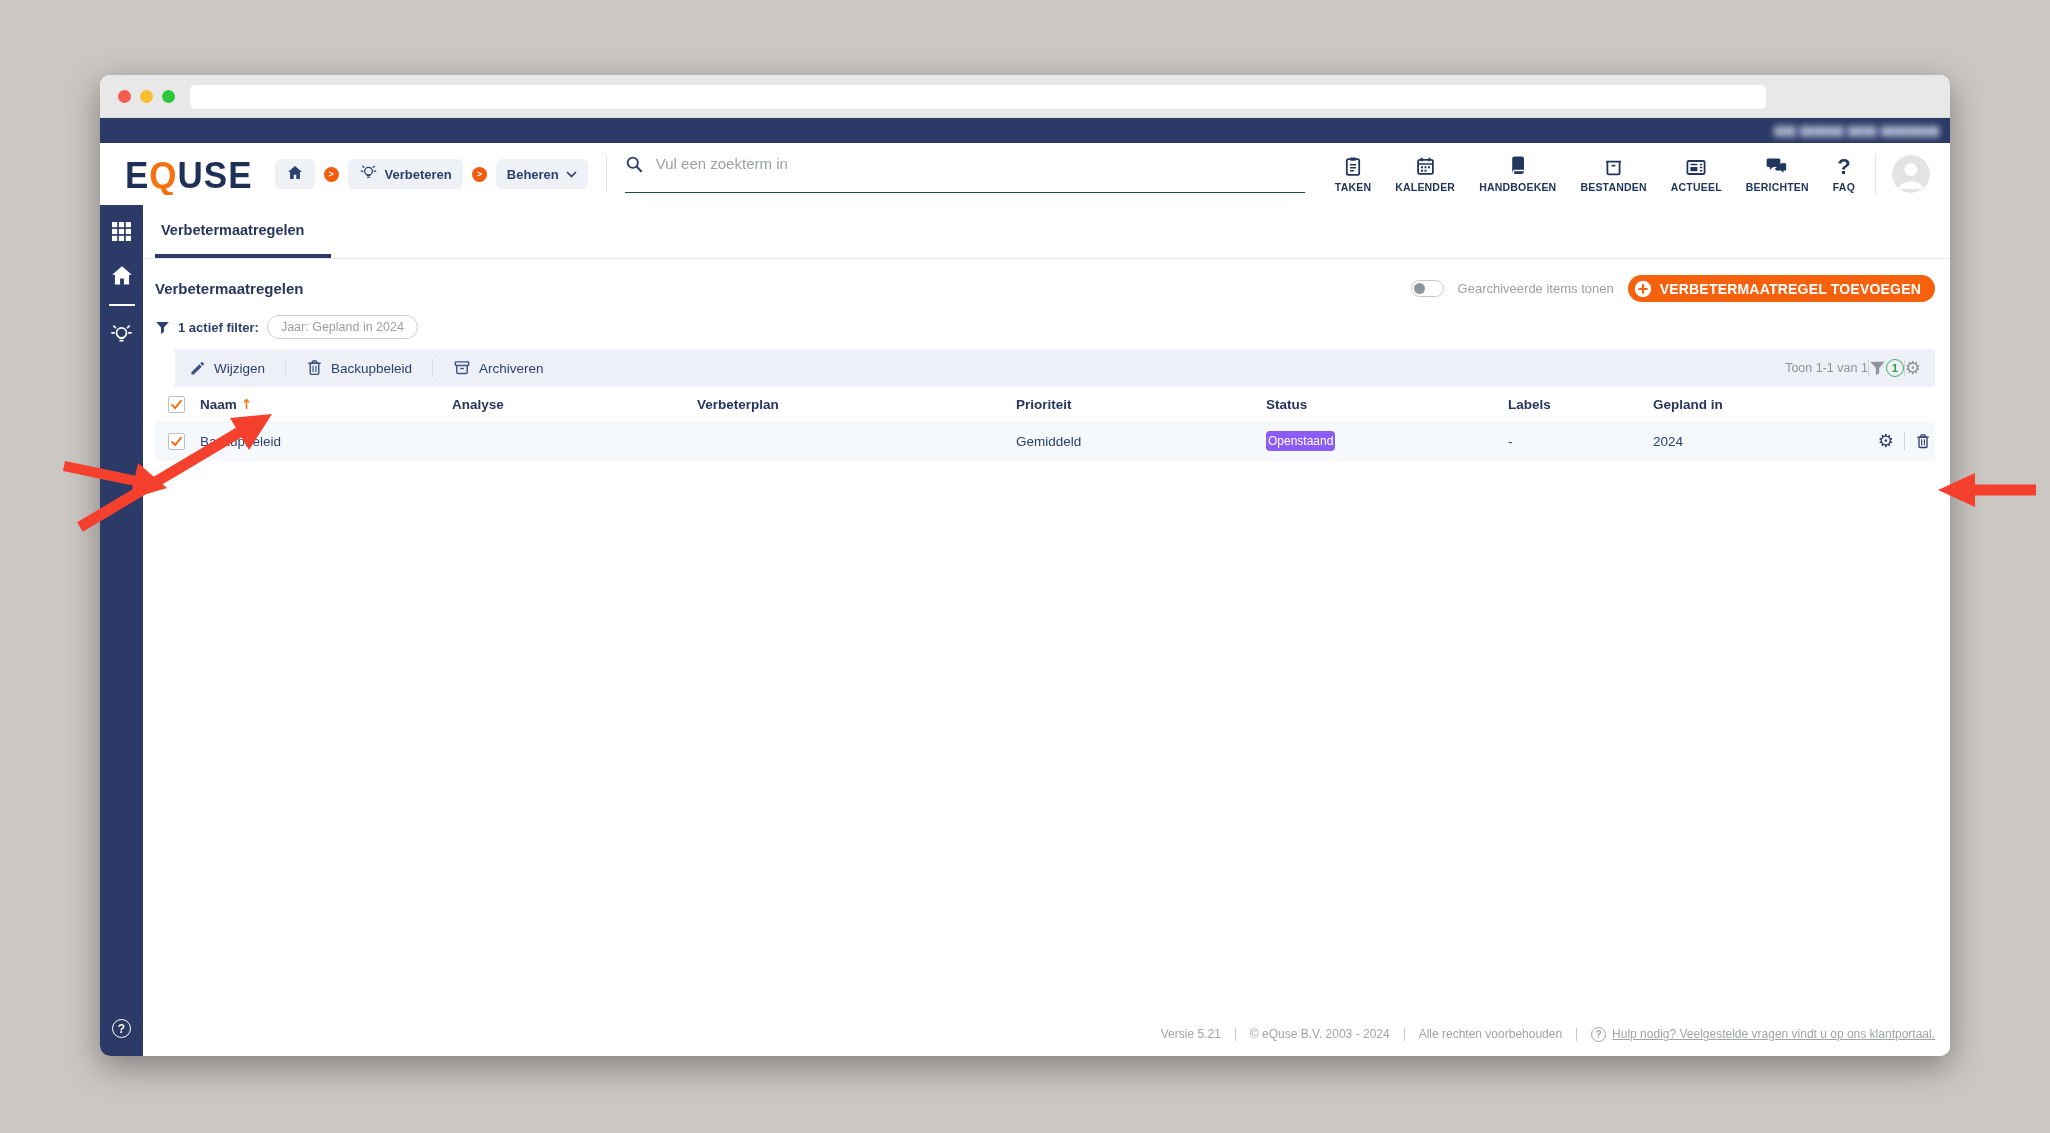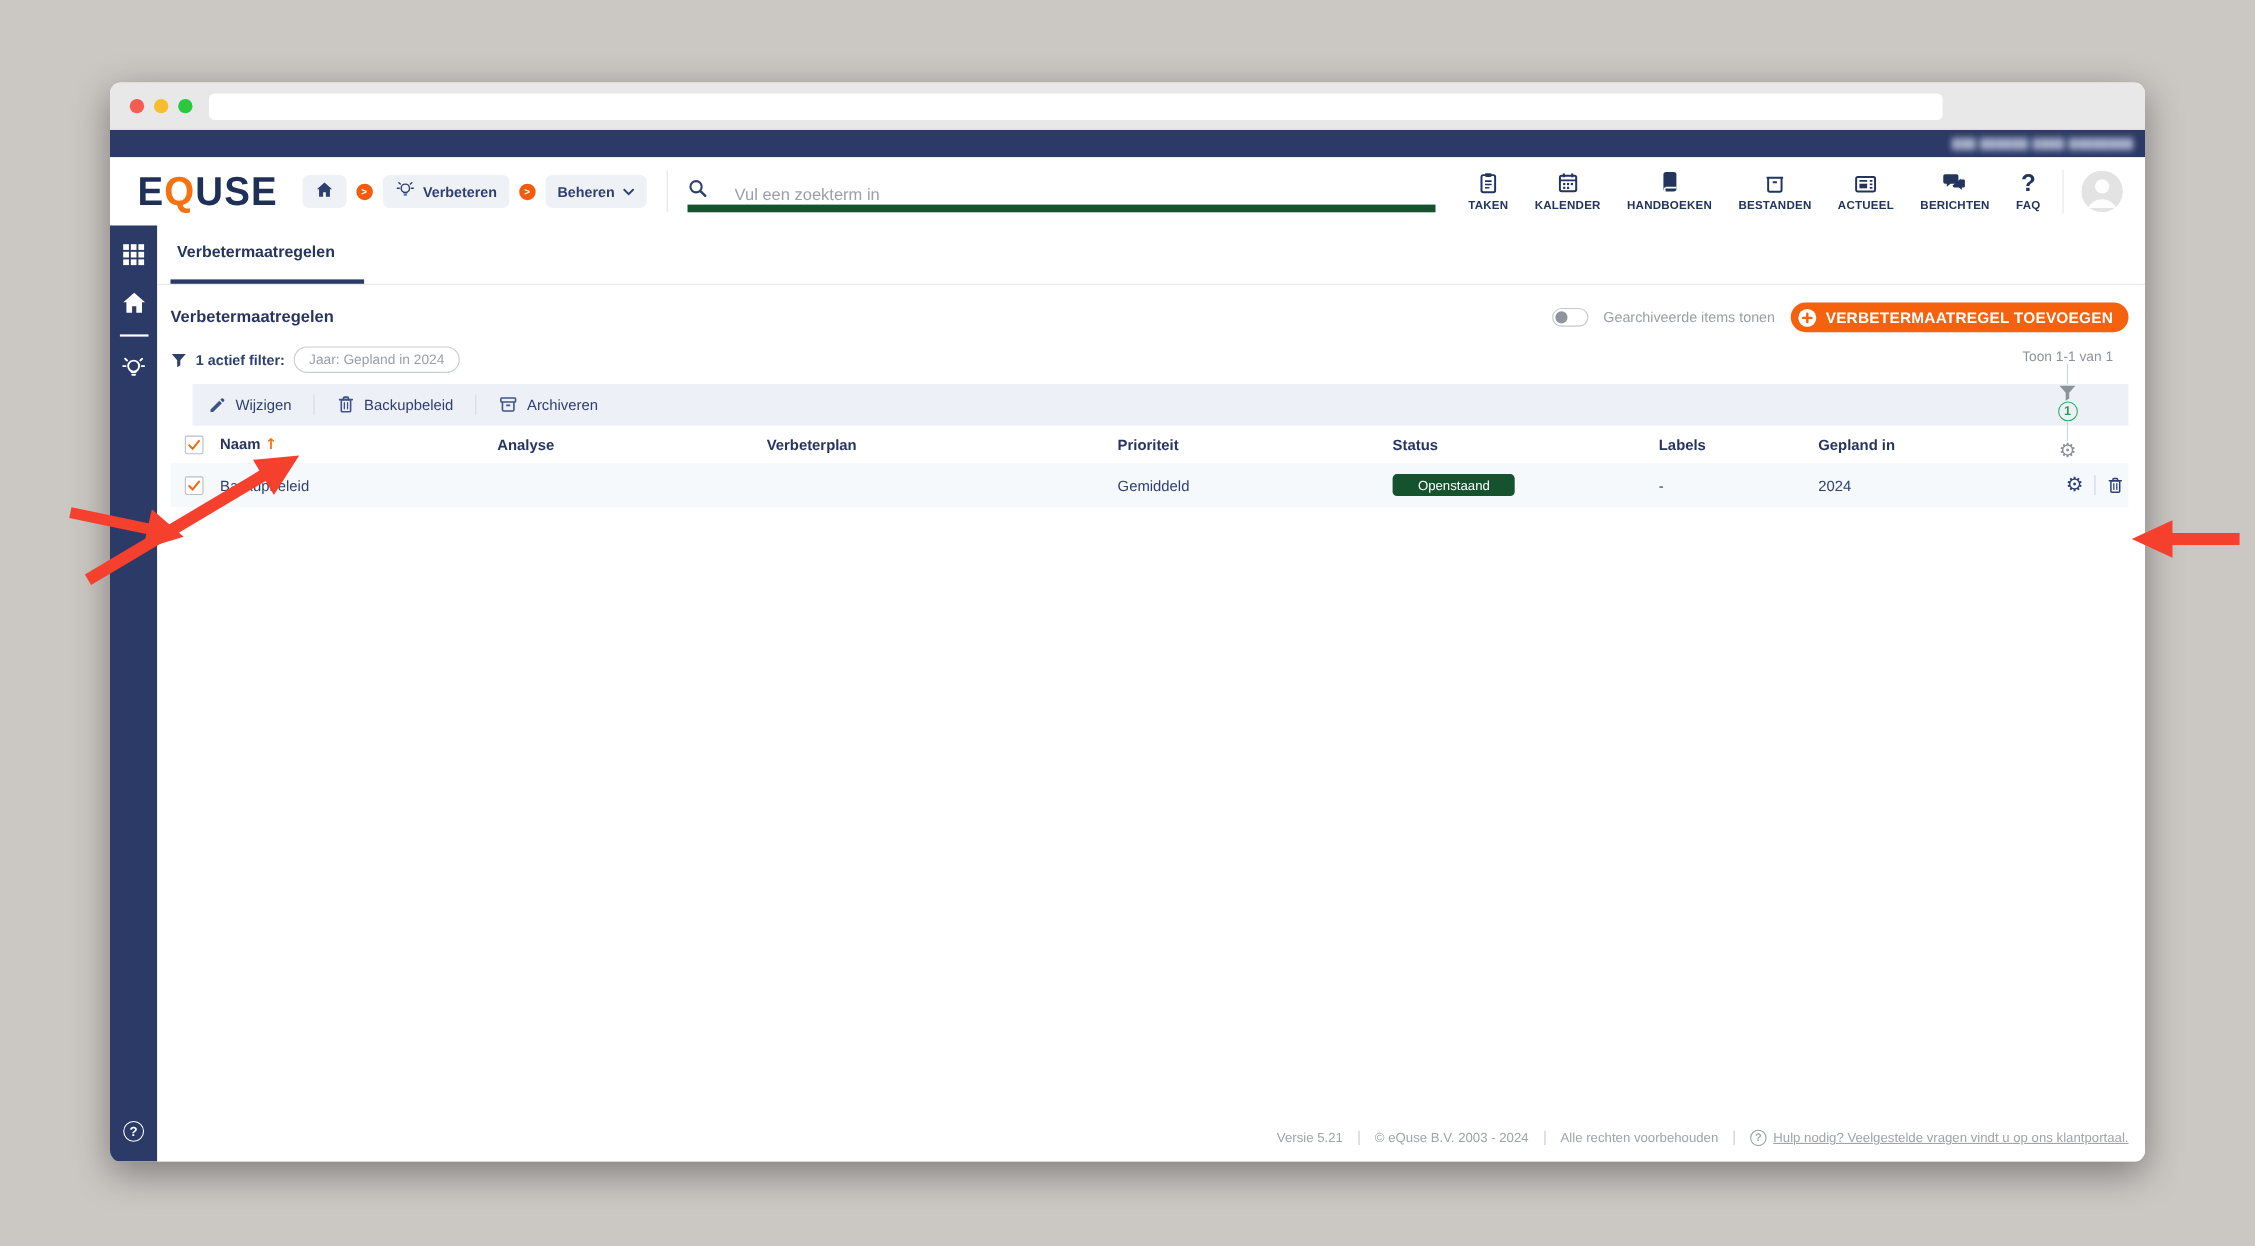--- a/index.html
+++ b/index.html
@@ -21,21 +21,21 @@
 
   
   .appheader { height:62px; background:#fff; flex:none; display:flex; align-items:center; padding-left:25px; }
   .logo { font-size:35px; font-weight:800; letter-spacing:1px; color:#1e2f58; line-height:1; transform:scaleY(1.05); }
   .logo .accent { color:#f5720e; }
   .crumbs { display:flex; align-items:center; gap:9px; margin-left:22px; }
   .chip { background:#eef2f7; border-radius:6px; height:30px; display:flex; align-items:center; gap:7px; padding:0 11px; color:#2e4070; font-size:13px; font-weight:700; cursor:pointer; }
   .chipdot { width:15px; height:15px; border-radius:50%; background:#f25c0c; color:#fff; font-size:9px; font-weight:700; display:flex; align-items:center; justify-content:center; line-height:1; }
   .searchwrap { flex:1; display:flex; align-items:center; gap:12px; margin-left:18px; margin-right:30px;
     border-left:1px solid #e3e3e3; padding-left:18px; height:38px; }
-  .searchinner { flex:1; display:flex; align-items:flex-end; gap:24px; border-bottom:7px solid #14532d; height:100%; }
+  .searchinner { flex:1; display:flex; align-items:flex-start; gap:12px; border-bottom:1px solid #14532d; height:100%; }
   .searchinner input { border:none; outline:none; flex:1; font-size:15px; color:#444; font-family:"Liberation Sans",sans-serif; background:transparent; }
   .searchinner input::placeholder { color:#9aa0a6; }
   .hnav { display:flex; align-items:flex-end; gap:24px; margin-right:14px; }
   .hnav-item { display:flex; flex-direction:column; align-items:center; gap:4px; color:#22355f; cursor:pointer; }
   .hnav-item .lbl { font-size:10.5px; font-weight:700; letter-spacing:.2px; }
   .hnav-item .ic { height:22px; display:flex; align-items:flex-end; }
   .faqglyph { font-size:22px; font-weight:800; line-height:20px; }
   .hdrdivider { width:1px; height:40px; background:#e6e6e6; margin:0 16px 0 6px; }
   .avatar { width:38px; height:38px; border-radius:50%; overflow:hidden; flex:none; margin-right:20px; cursor:pointer; }
 
@@ -64,21 +64,21 @@
   .addbtn { background:#f5610d; border:none; color:#fff; font-weight:800; font-size:14px; letter-spacing:.2px;
     height:27px; border-radius:14px; display:flex; align-items:center; gap:8px; padding:0 14px 0 6px; cursor:pointer; font-family:"Liberation Sans",sans-serif; }
 
   .filterrow { margin-top:13px; display:flex; align-items:center; gap:8px; }
   .filterrow .flabel { font-size:13px; font-weight:700; color:#2e4070; }
   .fchip { border:1px solid #c9ced6; border-radius:14px; padding:4px 13px; font-size:12.5px; color:#9aa0a6; }
 
   .toolbar { margin-top:10px; height:38px; background:#edf1f7; display:flex; align-items:center; padding:0 14px; flex:none;margin-left:20px; }
   .tbtn { display:flex; align-items:center; gap:8px; color:#2e4070; font-size:13.5px; cursor:pointer; }
   .tsep { width:1px; height:18px; background:#d5dbe2; margin:0 20px; }
-  .tb-right { margin-left:auto; display:flex; align-items:center; gap:0;flex-direction:column; }
+  .tb-right { margin-left:auto; display:flex; align-items:center; gap:0; }
   .tb-count { font-size:12.5px; color:#8d939a; }
   .greenbadge { width:18px; height:18px; border:1.5px solid #3cae60; border-radius:50%; color:#2f9e4f; font-size:11.5px; font-weight:700; display:flex; align-items:center; justify-content:center; }
   .gear { font-family:"DejaVu Sans",sans-serif; font-size:18px; line-height:1; cursor:pointer; }
   .gear.gray { color:#8d939a; }
   .gear.navy { color:#2e4070; }
 
   
   .trow { display:flex; align-items:center; flex:none; }
   .thead { height:34px; font-weight:700; color:#27355f; font-size:13.5px; }
   .tdata { height:40px; background:#f5f9fc; color:#2e4070; font-size:13.5px; }
@@ -86,21 +86,21 @@
   .col-naam { width:252px; }
   .col-analyse { width:245px; }
   .col-plan { width:319px; }
   .col-prio { width:250px; }
   .col-status { width:242px; }
   .col-labels { width:145px; }
   .col-gepland { width:170px; }
   .col-actions { flex:1; display:flex; align-items:center; justify-content:flex-end; gap:10px; padding-right:4px; }
   .cbox { width:17px; height:17px; background:#fff; border:1.5px solid #b9bfc6; border-radius:2px; display:flex; align-items:center; justify-content:center; cursor:pointer; }
   .sortarrow { color:#f5720e; font-weight:700; margin-left:4px; font-family:"DejaVu Sans",sans-serif; }
-  .badge { background:#14532d; color:#fff; font-size:12px; border-radius:4px; padding:3px 23px; display:inline-block; }
+  .badge { background:#8b5cf6; color:#fff; font-size:12px; border-radius:4px; padding:3px 2px; display:inline-block; }
   .vsep { width:1px; height:18px; background:#ccd4dd; }
 
   .spacer { flex:1; }
 
   
   .appfooter { height:44px; display:flex; align-items:center; justify-content:flex-end; gap:14px; padding-right:15px; color:#9fa4aa; font-size:12px; flex:none; }
   .fsep { width:1px; height:13px; background:#c9c9c9; }
   .helplink { display:flex; align-items:center; gap:6px; cursor:pointer; color:#9fa4aa; }
   .helplink .txt { text-decoration:underline; }
   .qcircle-gray { width:15px; height:15px; border:1.4px solid #9fa4aa; border-radius:50%; font-size:10px; font-weight:700; display:flex; align-items:center; justify-content:center; }

